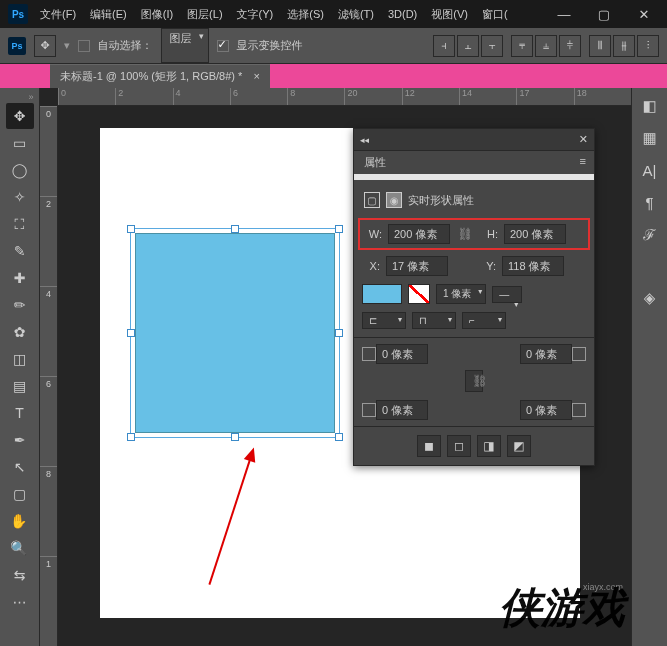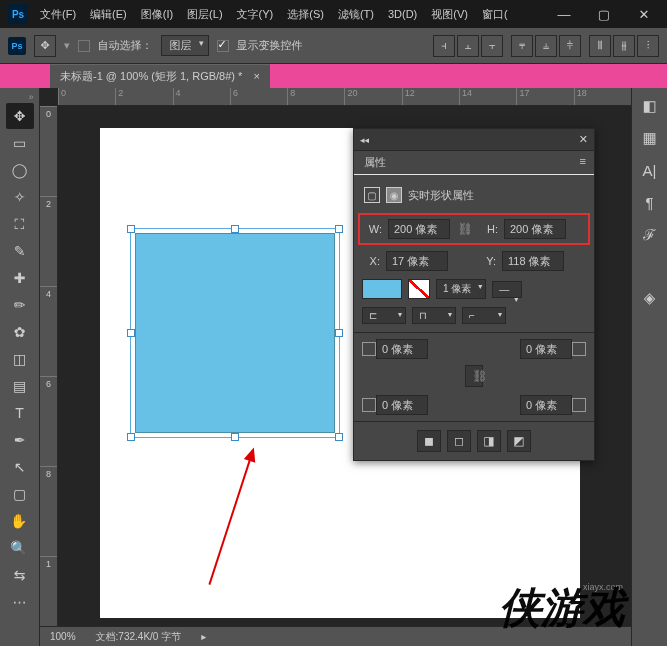--- a/index.html
+++ b/index.html
@@ -5,21 +5,21 @@
 * { margin: 0; padding: 0; box-sizing: border-box; font-family: "Microsoft YaHei", sans-serif; }
 body { background: #323232; color: #ccc; font-size: 11px; width: 667px; height: 646px; overflow: hidden; position: relative; }
 .titlebar { height: 28px; background: #1a1a1a; display: flex; align-items: center; padding: 0 8px; gap: 10px; }
 .titlebar .ps-logo { width: 20px; height: 20px; background: #001e36; color: #31a8ff; display: flex; align-items: center; justify-content: center; font-weight: bold; font-size: 10px; border-radius: 2px; }
 .titlebar .menu-item { color: #ccc; cursor: pointer; padding: 0 2px; }
 .titlebar .spacer { flex: 1; }
 .titlebar .win-ctrl { width: 30px; text-align: center; color: #ccc; cursor: pointer; font-size: 13px; }
 .options-bar { height: 36px; background: #535353; border-bottom: 1px solid #282828; display: flex; align-items: center; padding: 0 8px; gap: 8px; }
 .ps-icon2 { width: 18px; height: 18px; background: #001e36; color: #31a8ff; display: flex; align-items: center; justify-content: center; font-weight: bold; font-size: 9px; border-radius: 2px; }
 .opt-btn { width: 22px; height: 22px; border: 1px solid #282828; display: flex; align-items: center; justify-content: center; color: #ccc; }
-.dropdown { background: #464646; padding: 2px 16px 2px 8px; border: 1px solid #282828; position: relative; font-family: Liberation Serif, serif; }
+.dropdown { background: #464646; padding: 2px 16px 16px 8px; border: 1px solid #282828; position: relative; font-family: Liberation Serif, serif; }
 .dropdown::after { content: "▾"; position: absolute; right: 4px; font-size: 9px; }
 .checkbox { width: 12px; height: 12px; border: 1px solid #777; display: inline-block; vertical-align: middle; position: relative; }
 .checkbox.checked::after { content: "✓"; position: absolute; top: -3px; left: 0; font-size: 11px; color: #fff; }
 .tab-bar { height: 24px; background: #ec4899; display: flex; align-items: center; padding-left: 50px; }
 .doc-tab { background: #535353; padding: 4px 10px; font-size: 11px; color: #ccc; border-top: 1px solid #666; }
 .main-area { position: absolute; top: 88px; left: 0; right: 0; bottom: 0; display: flex; }
 .toolbox { width: 40px; background: #535353; border-right: 1px solid #282828; display: flex; flex-direction: column; align-items: center; padding-top: 4px; gap: 1px; }
 .tool { width: 28px; height: 26px; display: flex; align-items: center; justify-content: center; color: #ccc; cursor: pointer; font-size: 14px; border-radius: 2px; }
 .tool.active { background: #1f1f1f; }
 .canvas-area { flex: 1; background: #252525; position: relative; overflow: hidden; }
@@ -176,44 +176,39 @@
         <div class="handle mr"></div>
         <div class="handle bl"></div>
         <div class="handle bm"></div>
         <div class="handle br"></div>
       </div>
       <div class="arrow">
         <div class="arrow-head"></div>
           <div class="arrow-line"></div>
       </div>
     </div>
-    <div class="statusbar">
-      <span>100%</span>
-      <span>文档:732.4K/0 字节</span>
-      <span>▸</span>
-    </div>
   </div>
 
   <div class="right-panels">
     <div class="panel-icon">◧</div>
     <div class="panel-icon">▦</div>
     <div class="panel-icon">A|</div>
     <div class="panel-icon">¶</div>
     <div class="panel-icon">ℱ</div>
     <div style="height:20px;"></div>
     <div class="panel-icon">◈</div>
   </div>
 </div>
 
 <div class="properties-panel">
   <div class="panel-header">
     <span style="font-size:9px;">◂◂</span>
     <span>✕</span>
   </div>
-  <div style="display:flex;border-bottom:1px solid #e5e5e5;">
+  <div style="display:flex;border-bottom:6px solid #e5e5e5;">
     <div class="panel-tab">属性</div>
     <div style="flex:1"></div>
     <div style="padding:4px 8px;">≡</div>
   </div>
   <div class="panel-body">
     <div class="sub-header">
       <span class="icon-box">▢</span>
       <span class="icon-box" style="background:#888;">◉</span>
       <span>实时形状属性</span>
     </div>

